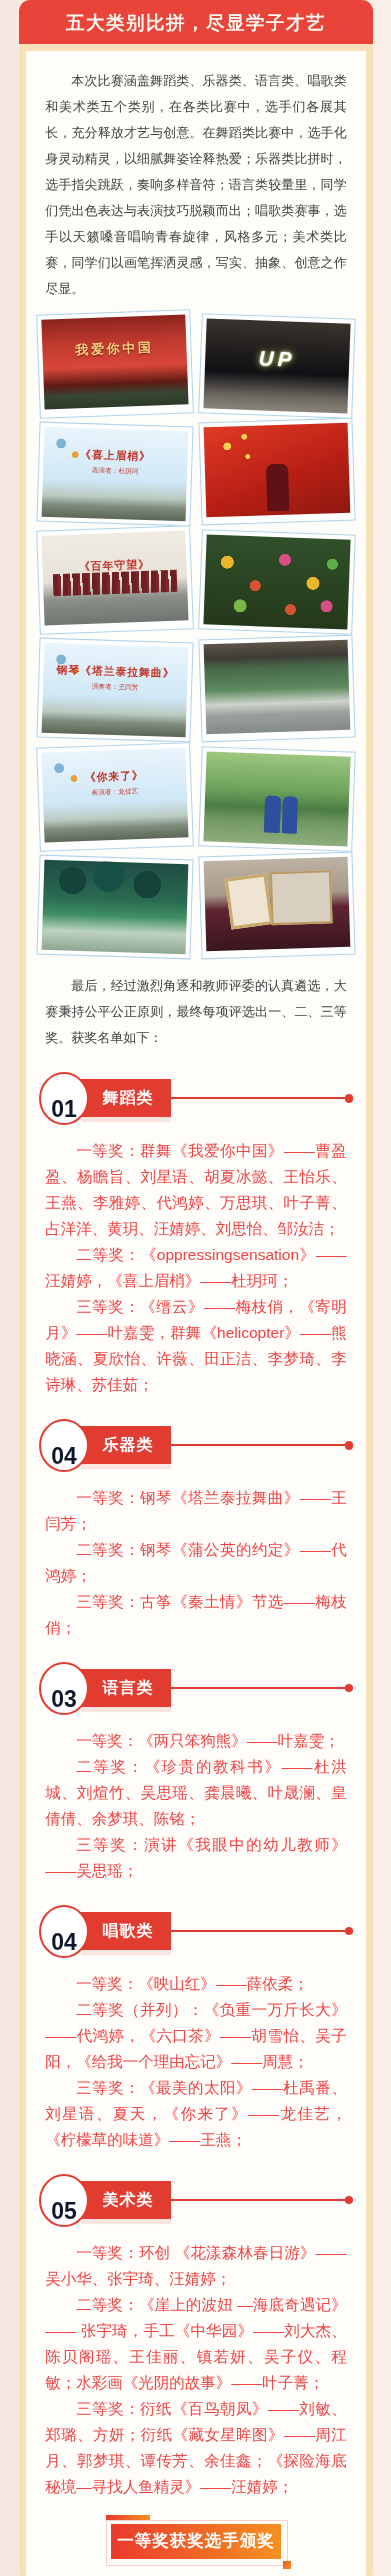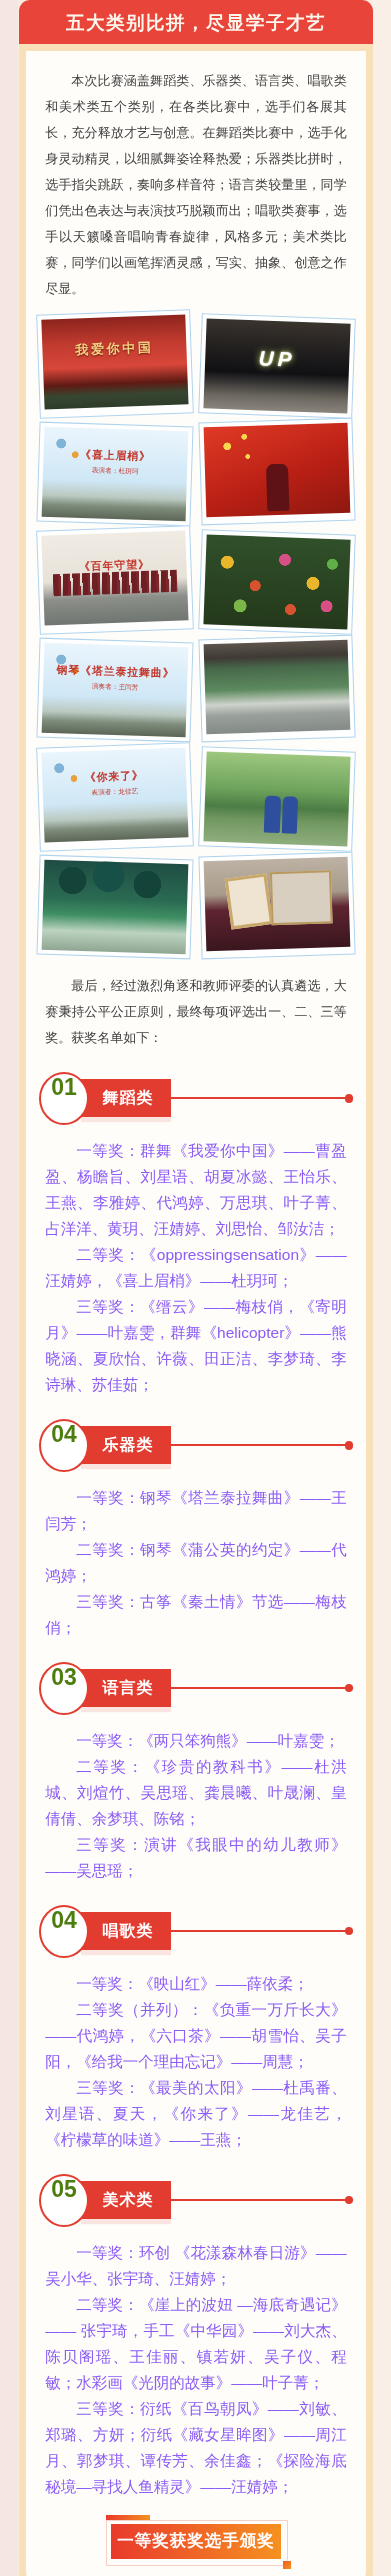--- a/index.html
+++ b/index.html
@@ -100,29 +100,29 @@
     radial-gradient(circle at 20% 22%,#14433a 0 13.4px,transparent 14px),
     radial-gradient(circle at 45% 16%,#175046 0 15.5px,transparent 16px),
     radial-gradient(circle at 72% 24%,#14433a 0 13.4px,transparent 14px),
     linear-gradient(180deg,#1f4d44,#2a6b52 42%,#3f8f63 60%,#bcd3c0 78%,#8fa693);}
   .s-table{background:linear-gradient(180deg,#bdb2a4,#a79a8a 38%,#5e2430 55%,#4a1c26 80%,#3a161e);}
   .s-table::before{content:"";position:absolute;left:16%;top:18%;width:36px;height:45px;background:#efe3d2;border:3.1px solid #c9a86c;transform:rotate(-6deg);}
   .s-table::after{content:"";position:absolute;right:12%;top:14%;width:57px;height:49px;background:#d8cfc0;border:2.6px solid #b9995e;}
   
   .sec-header{position:relative;display:flex;align-items:center;margin:20.6px 7.2px 12.4px 7.2px;height:54px;}
   .sec-num{width:50px;height:53px;border:2.6px solid #e23c30;border-radius:50%;background:#fff;
-    display:flex;align-items:flex-start;justify-content:center;
-    font-size:23px;font-weight:bold;color:#4d7c0f;box-sizing:border-box;z-index:2;flex:none;}
+    display:flex;align-items:flex-end;justify-content:center;
+    font-size:23px;font-weight:bold;color:#0f172a;box-sizing:border-box;z-index:2;flex:none;}
   .sec-title-box{margin-left:-8.2px;background:#e23c30;color:#fff;font-size:16px;font-weight:bold;
     letter-spacing:1px;padding:0 17.5px 0 21.6px;height:38px;display:flex;align-items:center;flex:none;
     box-shadow:0 5.2px 0 rgba(226,60,48,0.12);text-align:right;}
   .sec-line{flex:1;height:2.1px;background:#e23c30;position:relative;}
   .sec-dot{position:absolute;right:0;top:50%;transform:translateY(-50%);width:8.2px;height:8.2px;border-radius:50%;background:#e23c30;}
   .awards{margin:0 13.4px;}
-  .awards p{margin:0;font-size:15.5px;line-height:26px;text-align:justify;text-indent:2em;color:#8b5cf6;}
+  .awards p{margin:0;font-size:15.5px;line-height:26px;text-align:justify;text-indent:2em;color:#ef4444;}
   
   .banner{position:relative;width:170px;margin:24px auto 17.5px auto;}
   .banner .b-outline{position:absolute;left:-5.2px;top:-4.1px;right:-7.2px;bottom:-7.2px;border:1px solid #f7cfc5;}
   .banner .b-main{position:relative;background:linear-gradient(90deg,#e93a2c,#f59120);color:#fff;
     font-size:16.5px;font-weight:bold;text-align:center;padding:6.7px 0;letter-spacing:1px;z-index:2;}
   .banner .b-bar{position:absolute;left:-5.2px;top:-8.2px;width:44px;height:4.6px;background:linear-gradient(90deg,#e93a2c,#f59120);}
   .banner .b-sq{position:absolute;right:-10.3px;bottom:-10.3px;width:8.8px;height:8.8px;background:linear-gradient(135deg,#ef5a22,#f59120);z-index:3;}
 </style>
 </head>
 <body>

